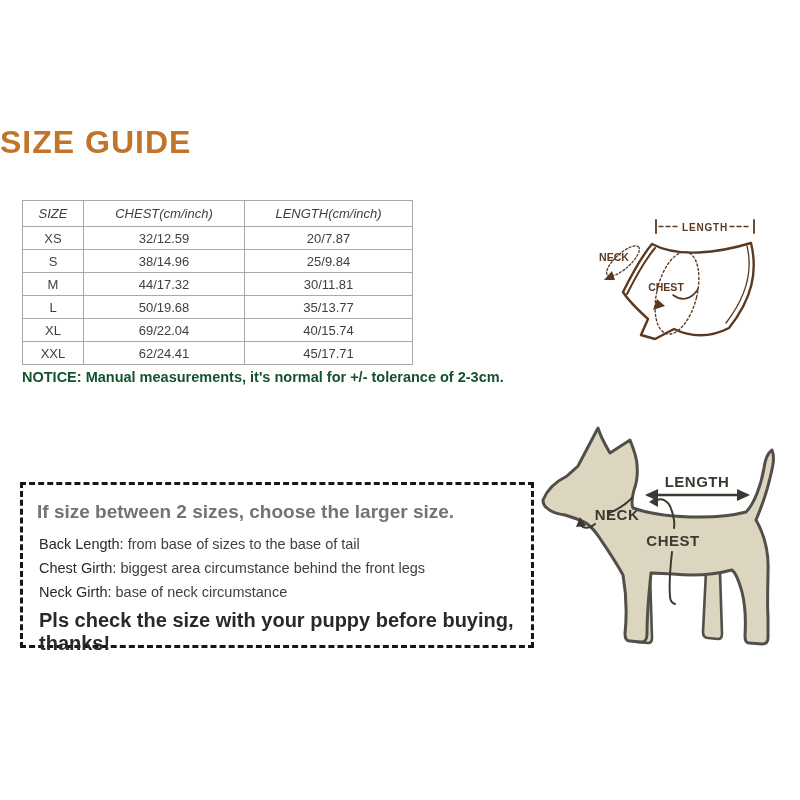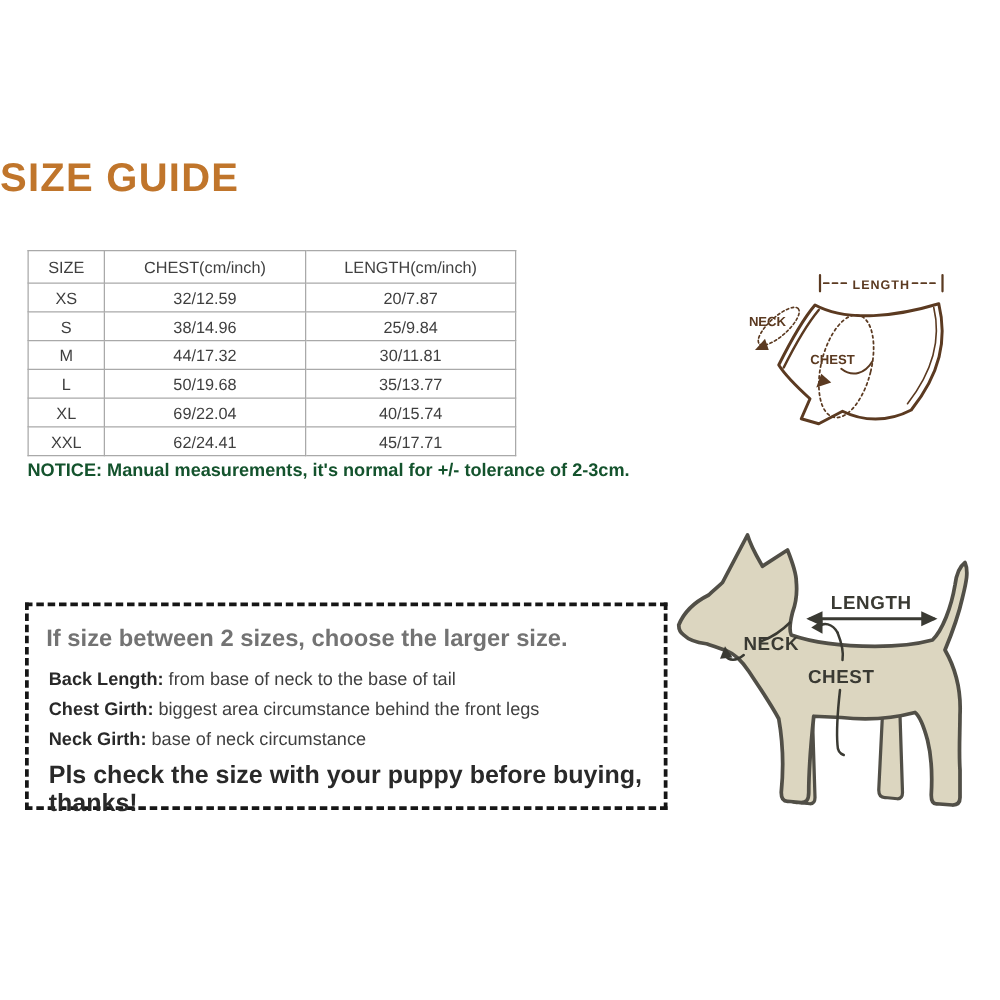--- a/index.html
+++ b/index.html
@@ -4,32 +4,32 @@
 <style>
   html,body{margin:0;padding:0;background:#fff;}
   .page{position:relative;width:800px;height:800px;background:#ffffff;overflow:hidden;
         font-family:"Liberation Sans","DejaVu Sans",sans-serif;}
   .title{position:absolute;top:124px;left:0;width:800px;text-align:left;
          font-size:32px;font-weight:bold;letter-spacing:1px;color:#c0752b;}
   
   table.size-table{position:absolute;left:22px;top:200px;border-collapse:collapse;
                    font-size:13px;color:#3f3f3f;}
   table.size-table td{border:1px solid #a9a9a9;text-align:center;padding:0;}
-  table.size-table tr.hdr td{height:25px;}
+  table.size-table tr.hdr td{height:25px;font-style:italic;}
   table.size-table tr.row td{height:22px;}
   .col-size{width:60px;} .col-chest{width:160px;} .col-length{width:167px;}
   .notice{position:absolute;left:22px;top:369px;font-size:14.5px;font-weight:bold;
           color:#14532d;}
   
   .info-box{position:absolute;left:20px;top:482px;width:508px;height:160px;
             border:3px dashed #161616;}
   .info-heading{position:absolute;left:14px;top:16px;font-size:19px;font-weight:bold;
                 color:#737373;}
   .info-line{position:absolute;left:16px;font-size:14.5px;color:#3f3f3f;}
-  .info-line .lbl{font-weight:bold;color:#292929;}
+  .info-line .lbl{font-weight:normal;color:#292929;}
   .line-0{top:51px;} .line-1{top:75px;} .line-2{top:99px;}
   .info-footer{position:absolute;left:16px;top:124px;font-size:20px;font-weight:bold;
                color:#292929;}
   
   .garment-svg{position:absolute;left:580px;top:200px;}
   .dog-svg{position:absolute;left:535px;top:420px;}
   .garment-svg text{font-family:"Liberation Sans","DejaVu Sans",sans-serif;
                     font-weight:bold;fill:#5b3a21;}
   .dog-svg text{font-family:"Liberation Sans","DejaVu Sans",sans-serif;
                 font-weight:bold;fill:#3a3a33;letter-spacing:0.5px;}
@@ -102,21 +102,21 @@
     </g>
     <text x="125" y="31" font-size="10" letter-spacing="0.8" text-anchor="middle">LENGTH</text>
     <text x="34" y="61" font-size="10.5" text-anchor="middle">NECK</text>
     <text x="86" y="91" font-size="10.5" text-anchor="middle">CHEST</text>
   </svg>
 
   <div class="info-box">
     <div class="info-heading">If size between 2 sizes, choose the larger size.</div>
     <div class="info-line line-0">
       <span class="lbl">Back Length:</span>
-      <span>from base of neck to the base of tail</span>
+      <span>from base of sizes to the base of tail</span>
     </div>
     <div class="info-line line-2">
       <span class="lbl">Neck Girth:</span>
       <span>base of neck circumstance</span>
     </div>
     <div class="info-line line-1">
       <span class="lbl">Chest Girth:</span>
       <span>biggest area circumstance behind the front legs</span>
     </div>
     <div class="info-footer">Pls check the size with your puppy before buying, thanks!</div>

